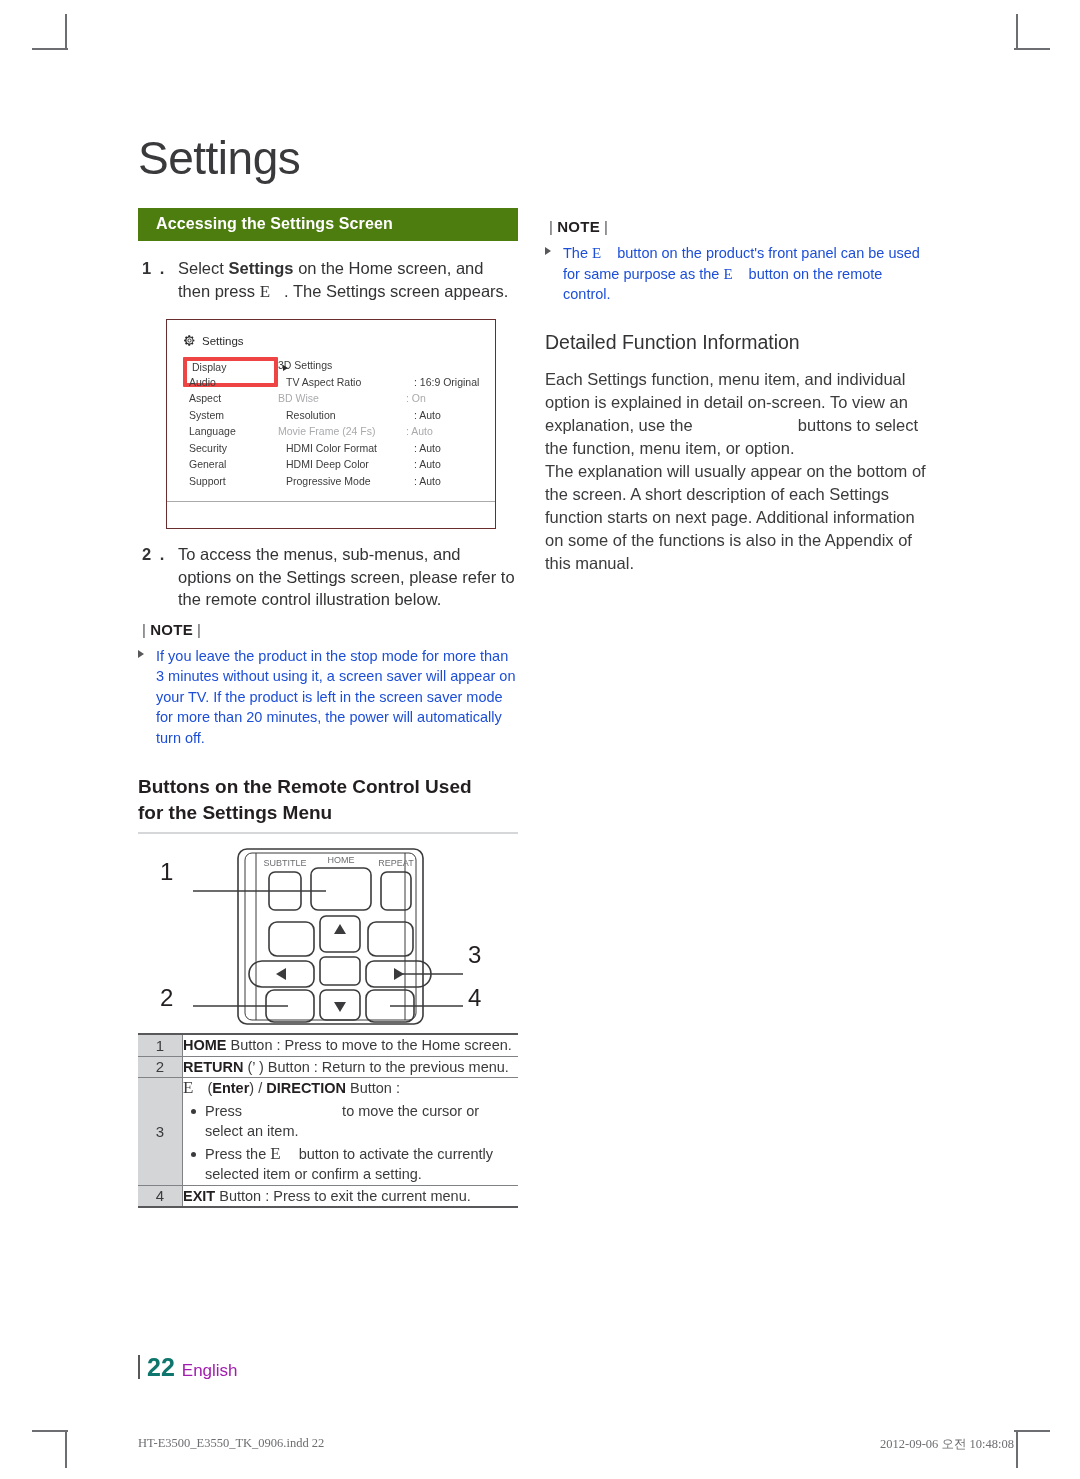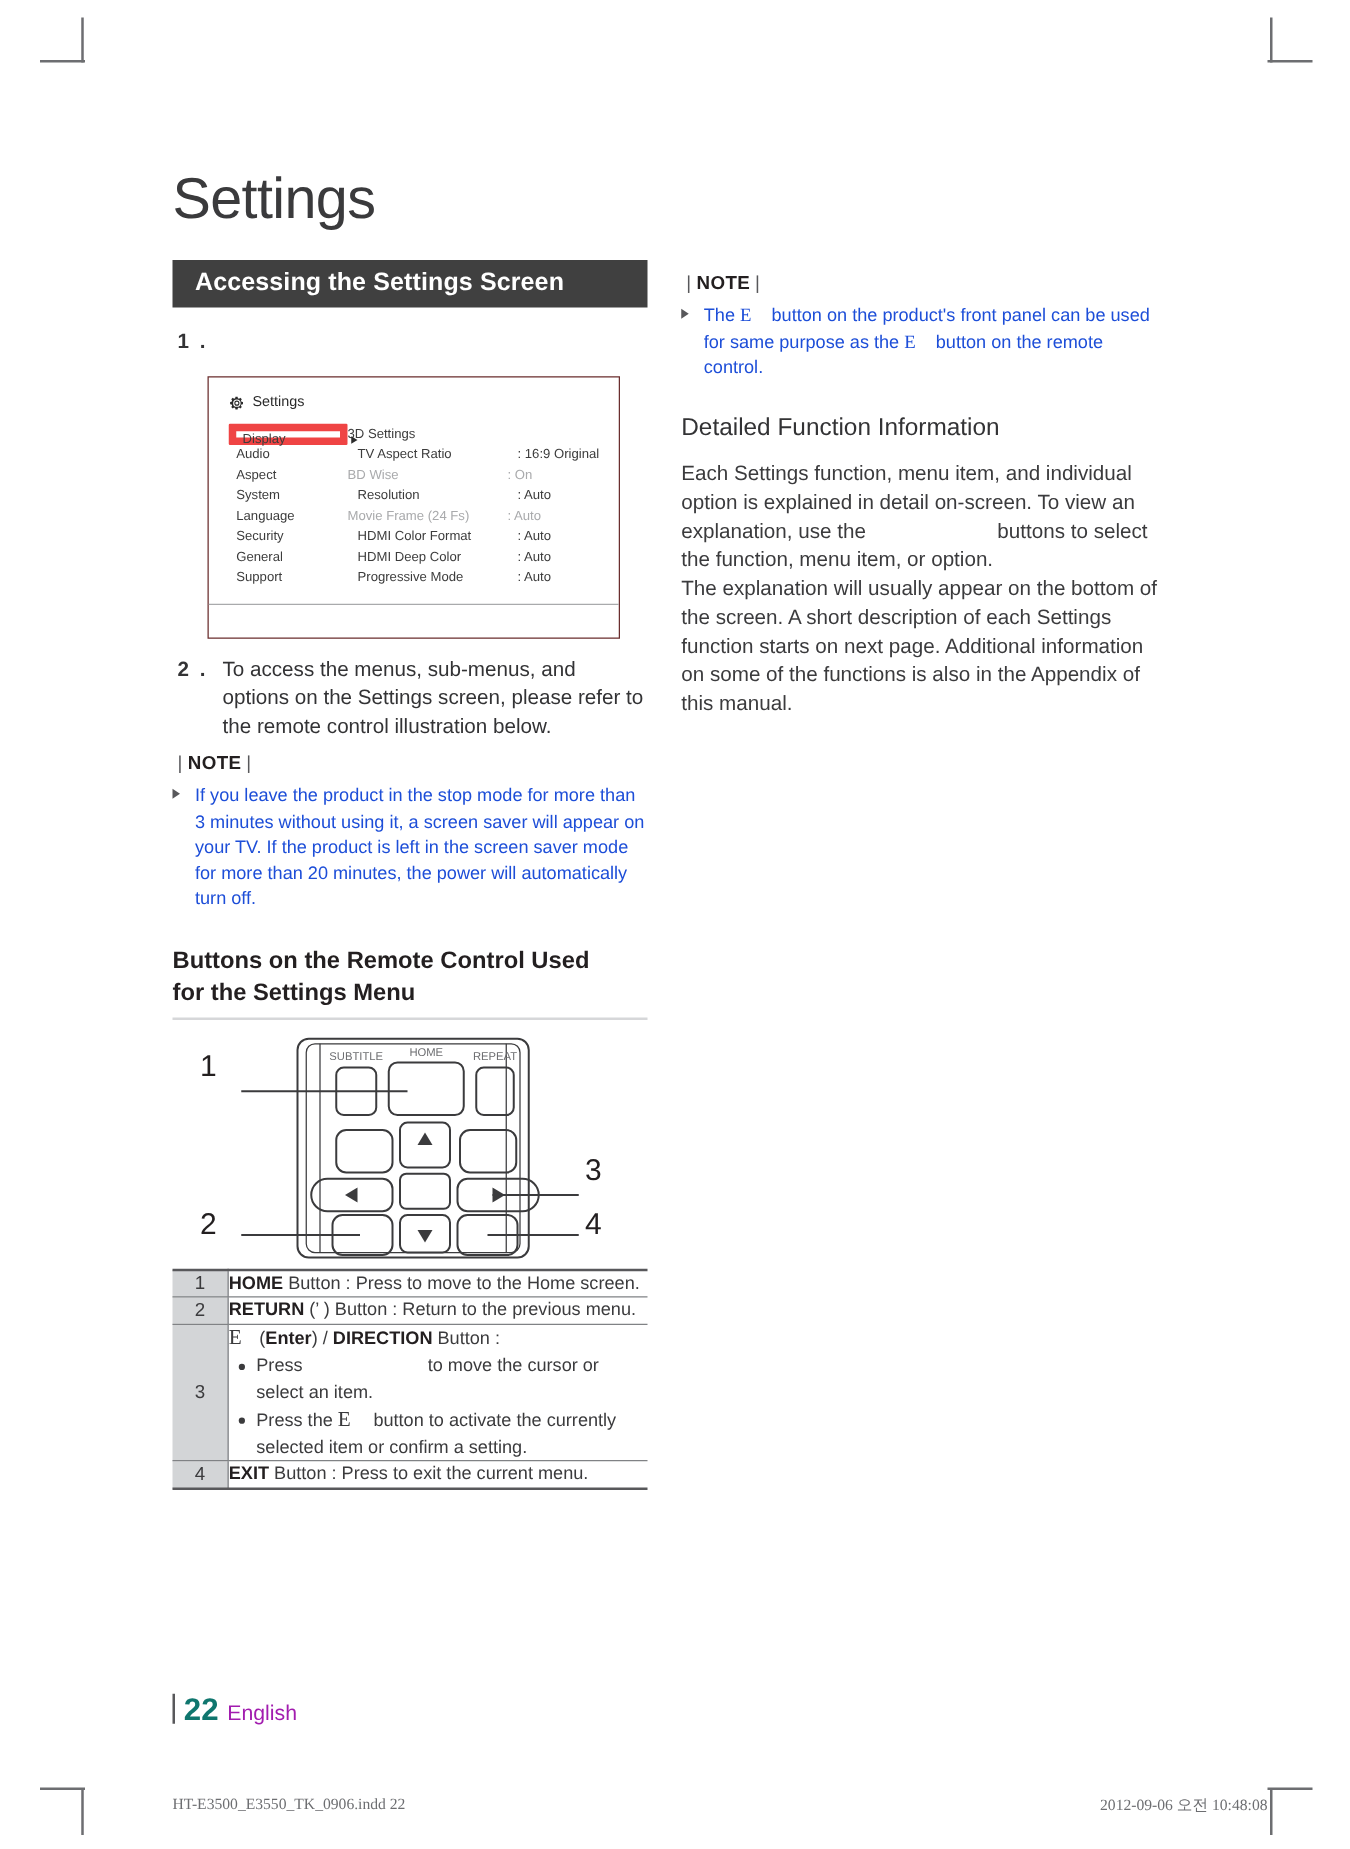--- a/index.html
+++ b/index.html
@@ -47,23 +47,23 @@
   }
   .col-right {
     position: absolute;
     left: 545px;
     top: 208px;
     width: 385px;
   }
 
   
   .banner {
-    background: #404040;
+    background: #4d7c0f;
     color: #ffffff;
-    font-size: 20px;
+    font-size: 16px;
     font-weight: bold;
     padding: 7px 0 8px 18px;
     letter-spacing: 0.1px;
     margin-bottom: 16px;
   }
 
   
   .step {
     display: flex;
     font-size: 16.5px;
@@ -115,23 +115,23 @@
     height: 16.5px;
   }
   .mcat {
     width: 95px;
     flex: 0 0 95px;
     padding-left: 6px;
     box-sizing: border-box;
     position: relative;
   }
   .mcat.sel {
-    border: 6px solid #ef4444;
+    border: 4px solid #ef4444;
     border-radius: 1px;
-    height: 17px;
+    height: 30px;
     line-height: 13px;
     margin-bottom: 1px;
     padding-left: 5px;
   }
   .arrow-r {
     position: absolute;
     right: -14px;
     top: 4px;
     width: 0; height: 0;
     border-left: 5px solid #2b2b2b;
@@ -314,20 +314,21 @@
 <div class="cropmark cm-br-h"></div>
 
 <div class="page-title">Settings</div>
 
 <div class="col-left">
 
   <div class="banner">Accessing the Settings Screen</div>
 
   <div class="step">
     <div class="step-num">1 .</div>
+    <div class="step-body"><span>Select </span><span class="b">Settings</span><span> on the Home screen, and then press </span><span class="glyph-e">E</span><span>. The Settings screen appears.</span></div>
   </div>
 
   <div class="mock">
     <div class="mock-inner">
       <div class="mock-head">
         <svg class="gear-ic" viewBox="0 0 24 24">
           <path fill="#2b2b2b" d="M12 8.2a3.8 3.8 0 1 0 0 7.6 3.8 3.8 0 0 0 0-7.6zm0 6a2.2 2.2 0 1 1 0-4.4 2.2 2.2 0 0 1 0 4.4z"></path>
           <path fill="#2b2b2b" d="M21 13.6v-3.2l-2.3-.4a7 7 0 0 0-.7-1.7l1.3-1.9-2.2-2.2-1.9 1.3a7 7 0 0 0-1.7-.7L13.1 2.5H9.9l-.4 2.3a7 7 0 0 0-1.7.7L5.9 4.2 3.7 6.4l1.3 1.9a7 7 0 0 0-.7 1.7l-2.3.4v3.2l2.3.4c.16.6.4 1.17.7 1.7l-1.3 1.9 2.2 2.2 1.9-1.3c.53.3 1.1.54 1.7.7l.4 2.3h3.2l.4-2.3c.6-.16 1.17-.4 1.7-.7l1.9 1.3 2.2-2.2-1.3-1.9c.3-.53.54-1.1.7-1.7l2.3-.4zm-9 3.9a5.5 5.5 0 1 1 0-11 5.5 5.5 0 0 1 0 11z"></path>
         </svg>
         <span>Settings</span>

